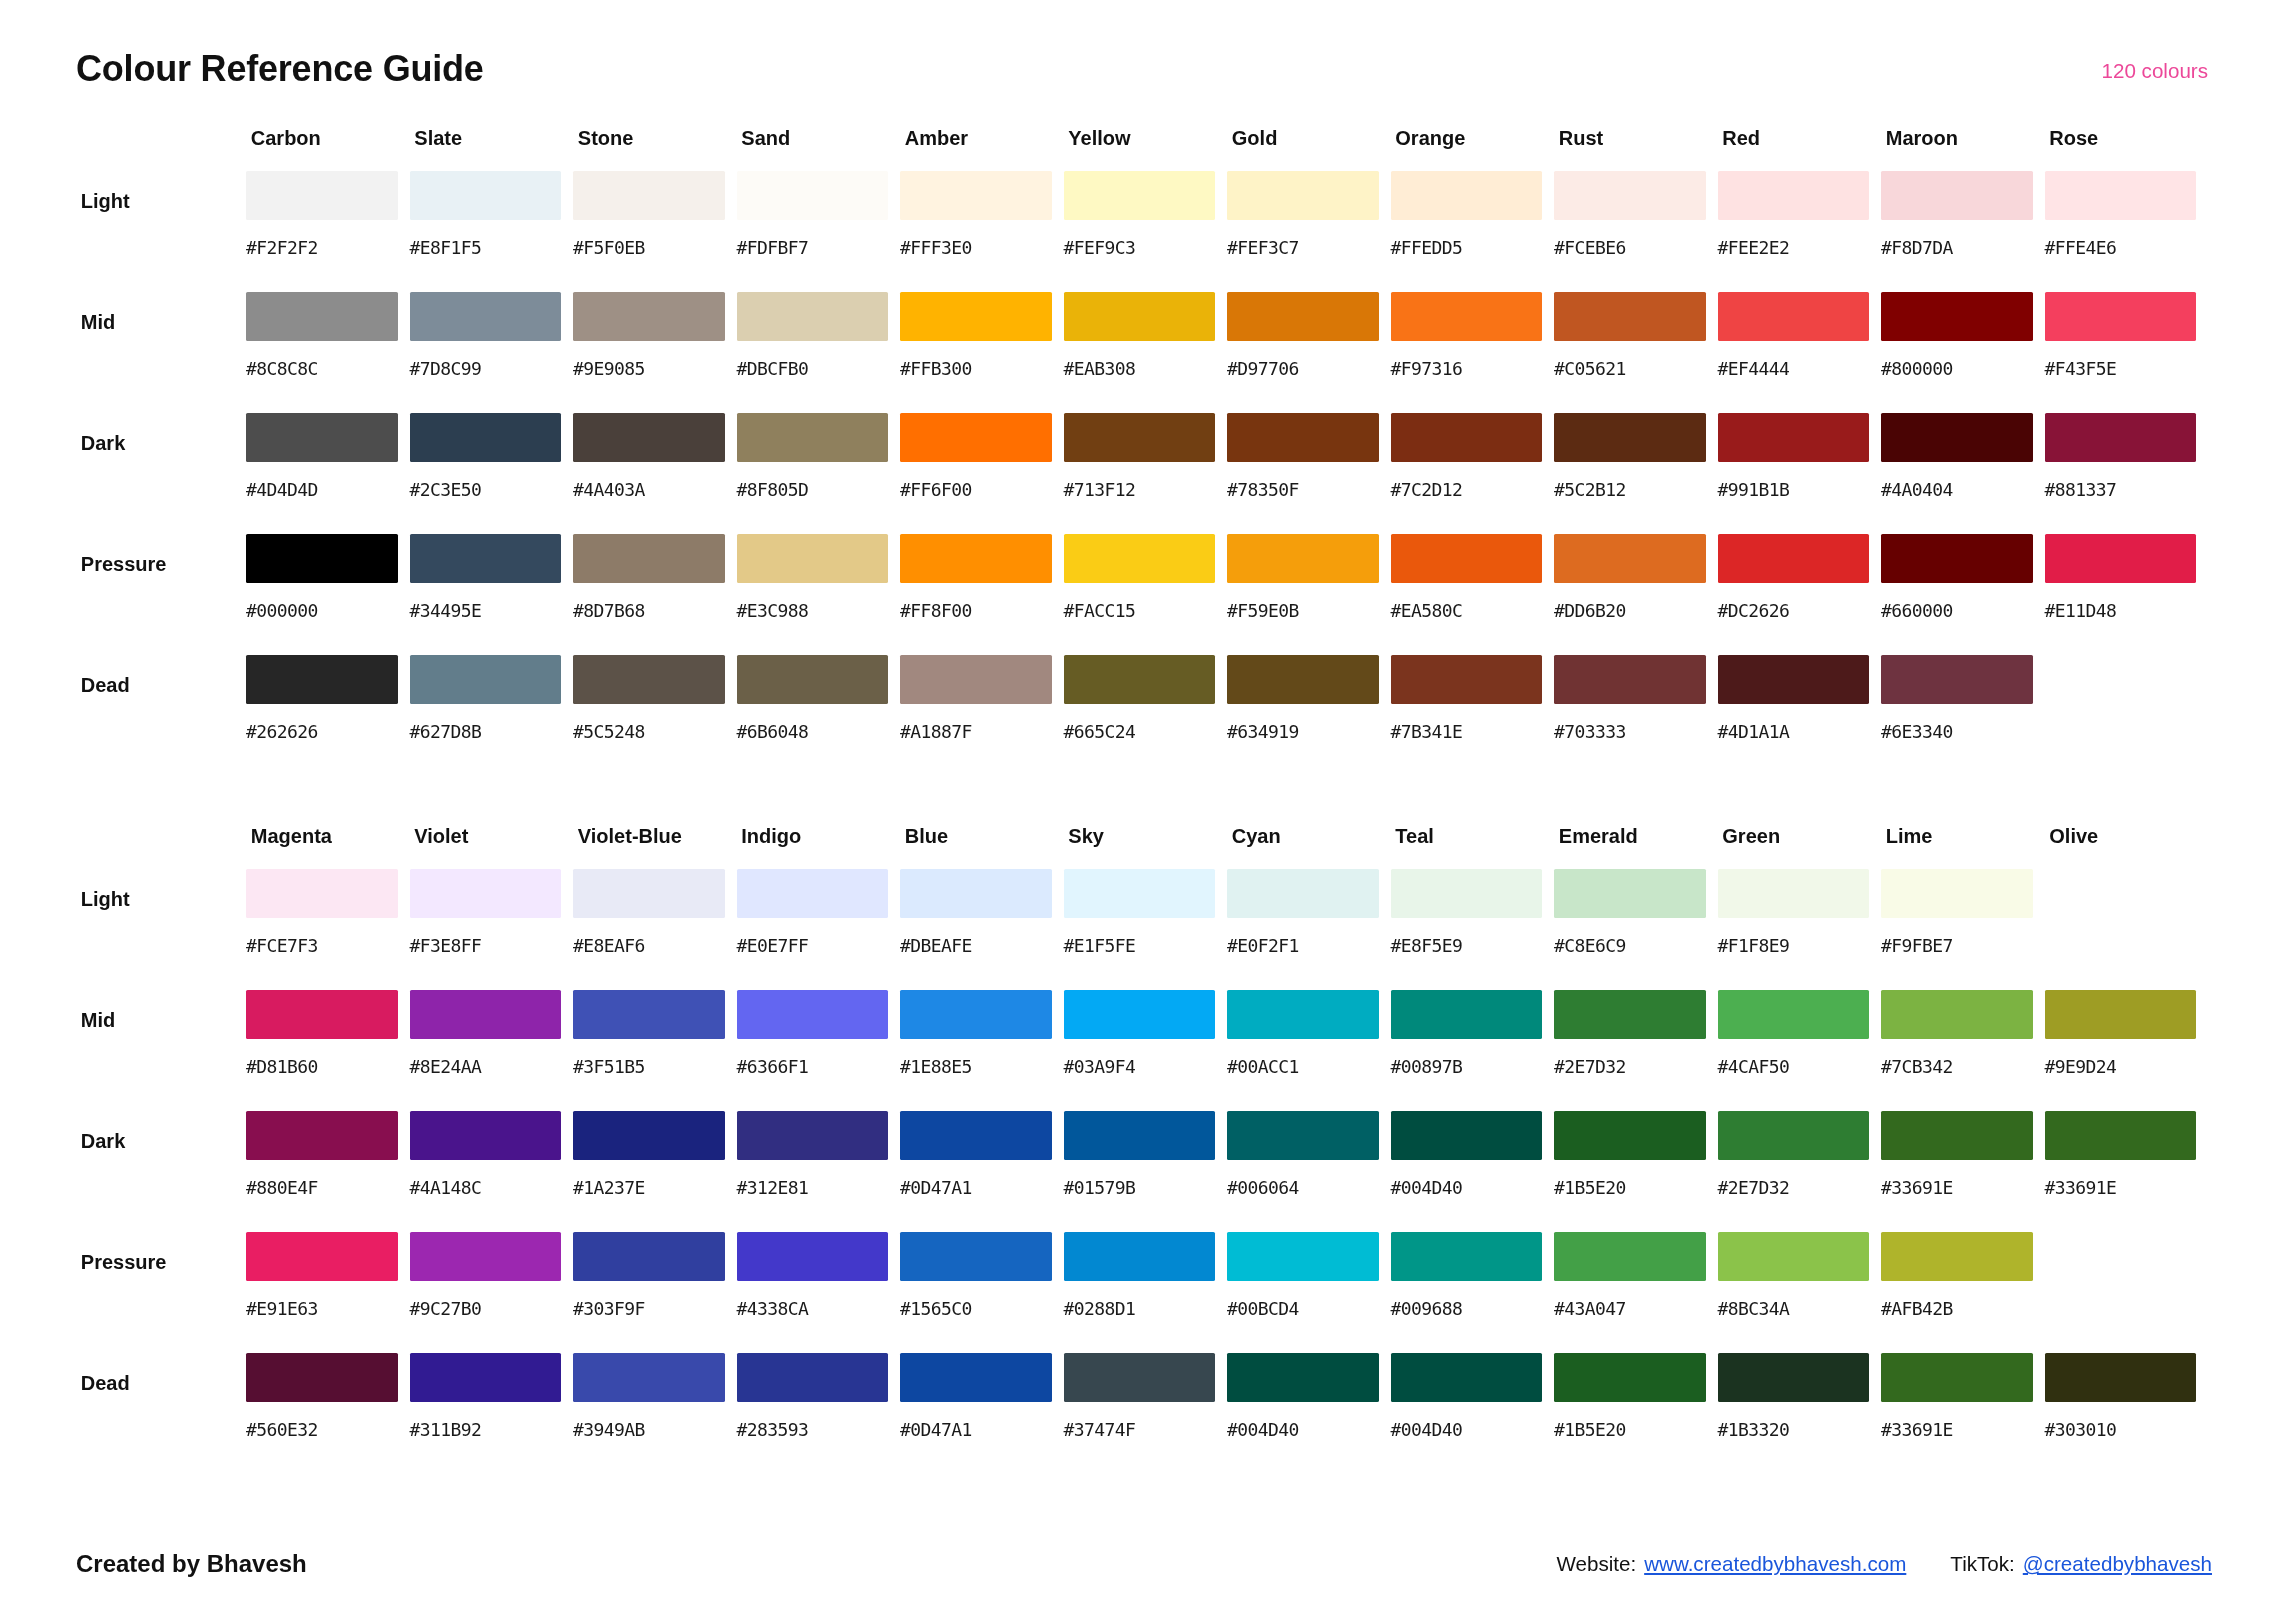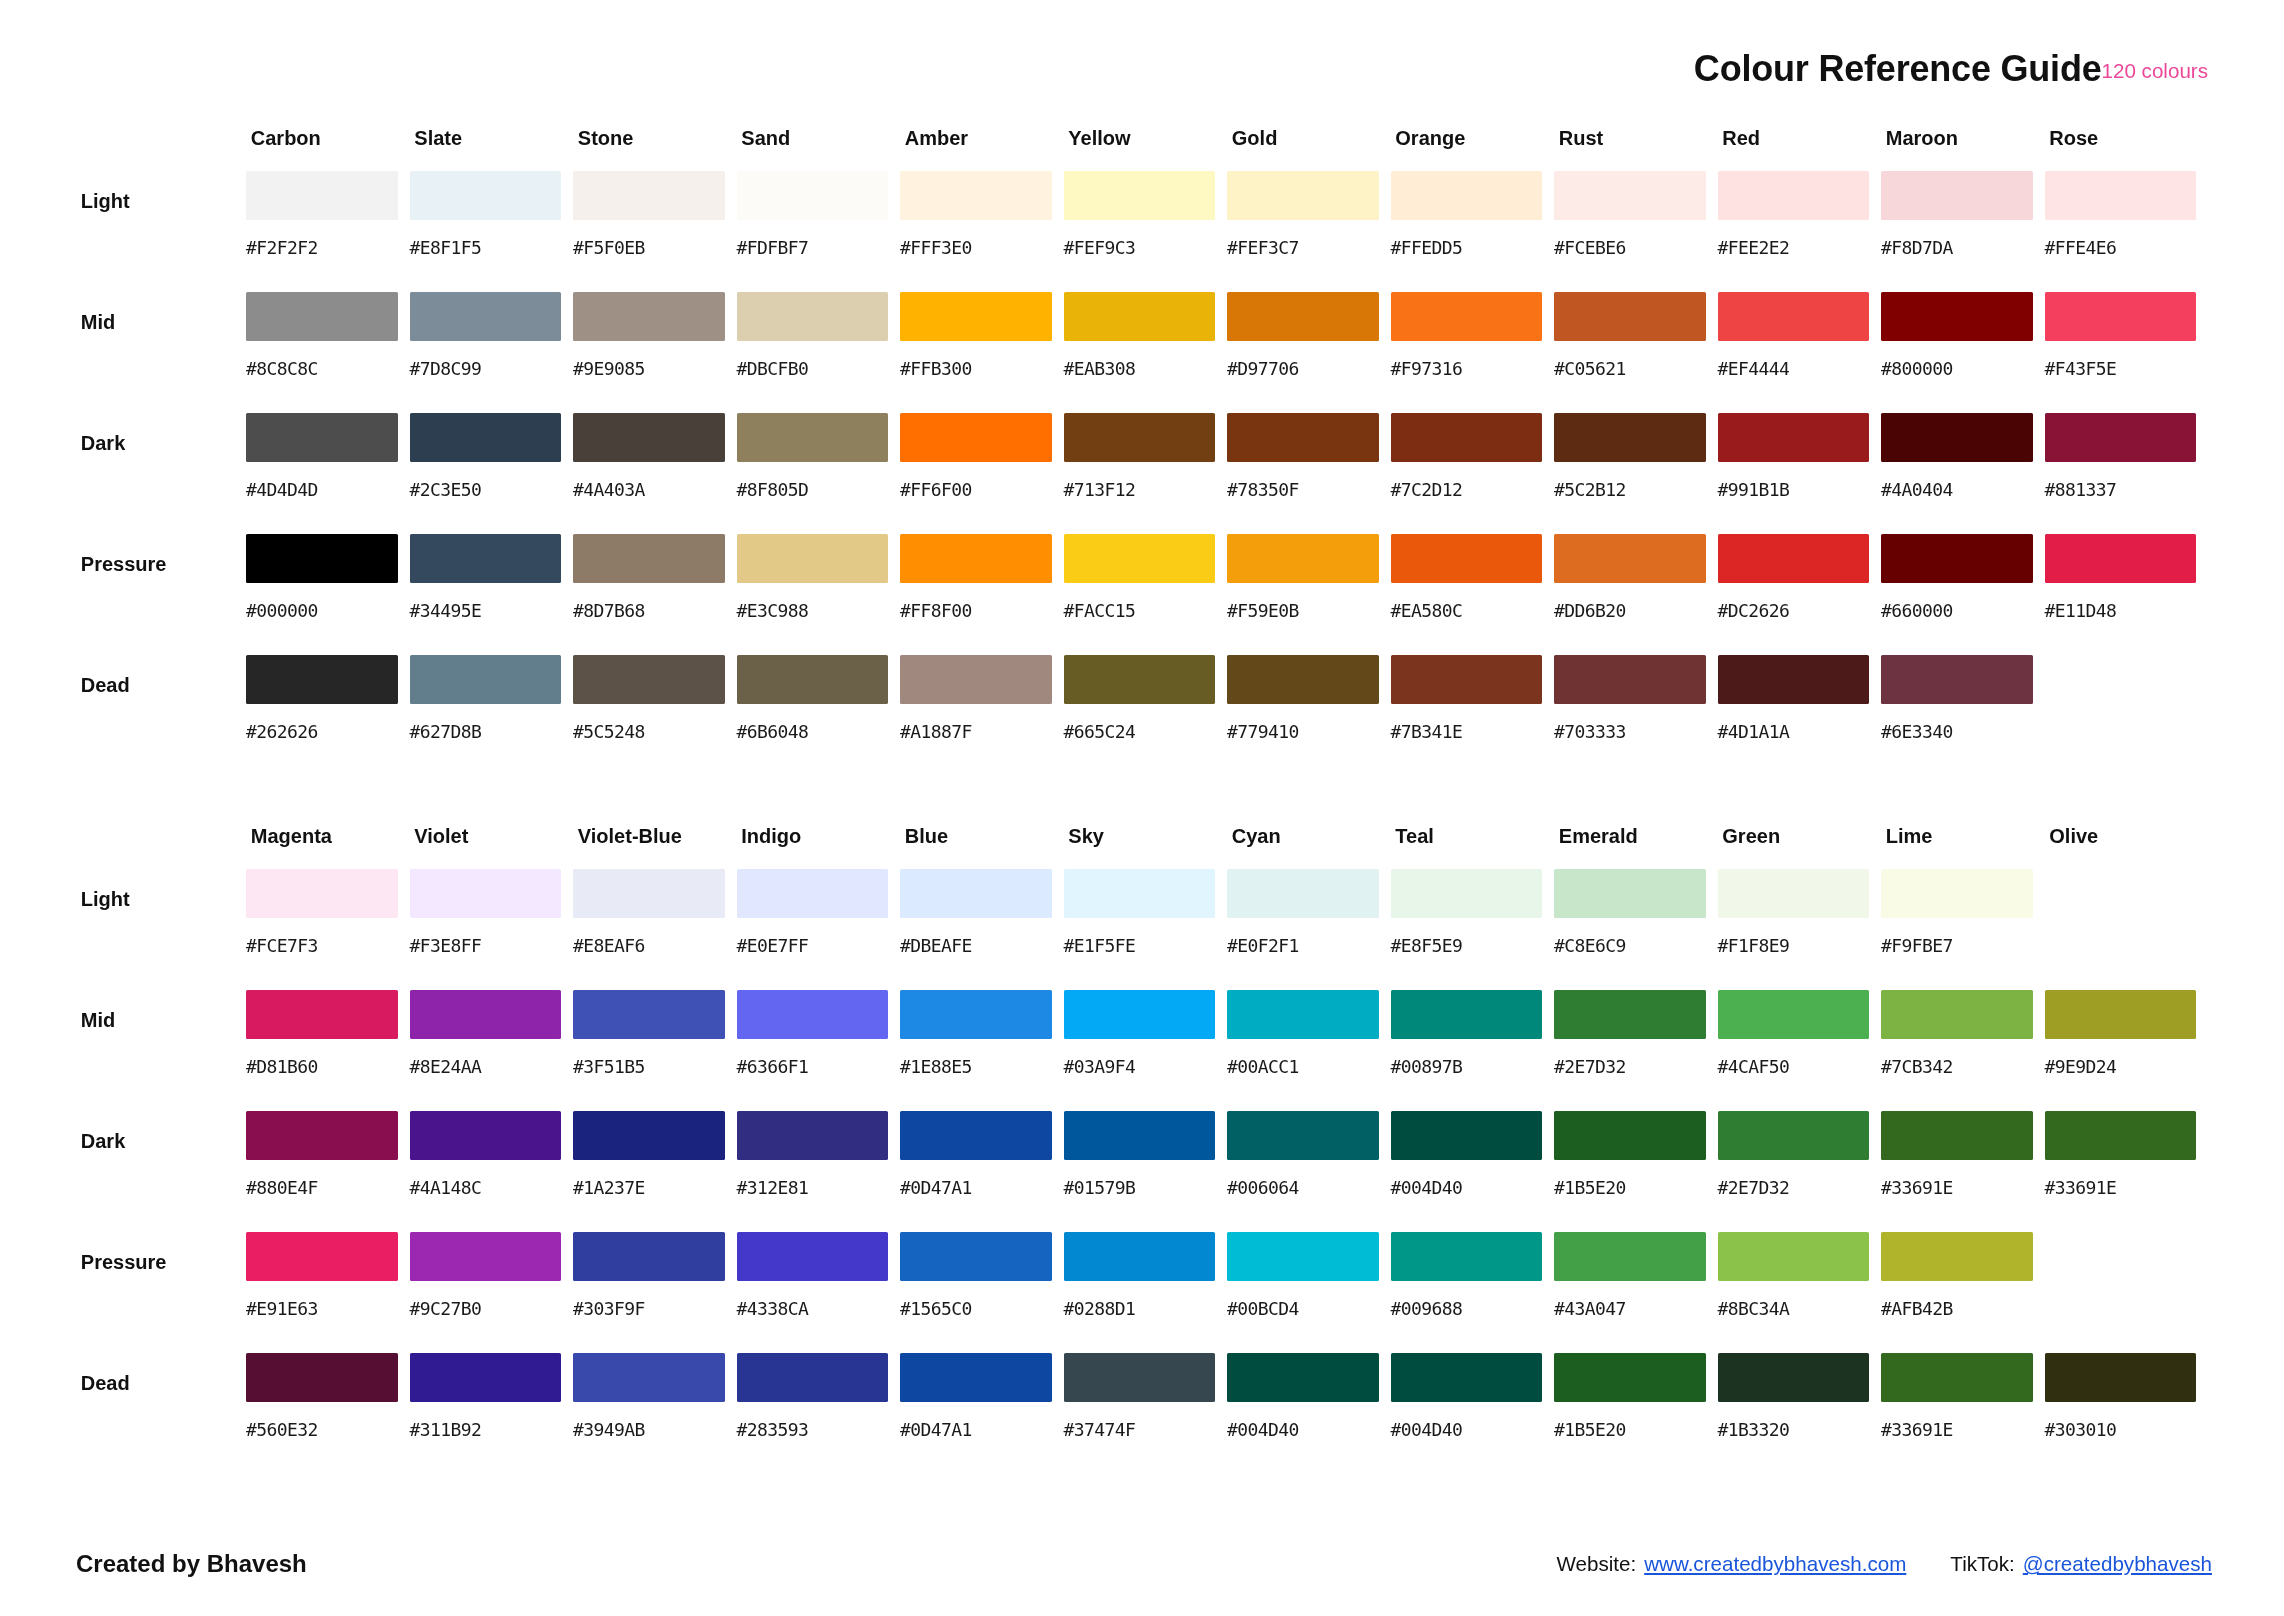--- a/index.html
+++ b/index.html
@@ -20,21 +20,21 @@
 
   
   .header {
     position: absolute;
     left: 76px;
     top: 41px;
     right: 76px;
     height: 56px;
     display: flex;
     align-items: center;
-    justify-content: flex-end;
+    justify-content: space-between;
   }
   .title {
     font-size: 36px;
     font-weight: bold;
     color: #111111;
     letter-spacing: -0.2px;
     line-height: 1;
   }
   .count-badge {
     font-size: 20.6px;
@@ -384,21 +384,21 @@
         <div class="swatch-wrap">
           <div class="swatch" style="background: rgb(161, 136, 127);"></div>
           <div class="hexline">#A1887F</div>
         </div>
         <div class="swatch-wrap">
           <div class="swatch" style="background: rgb(102, 92, 36);"></div>
           <div class="hexline">#665C24</div>
         </div>
         <div class="swatch-wrap">
           <div class="swatch" style="background: rgb(99, 73, 25);"></div>
-          <div class="hexline">#779410</div>
+          <div class="hexline">#634919</div>
         </div>
         <div class="swatch-wrap">
           <div class="swatch" style="background: rgb(123, 52, 30);"></div>
           <div class="hexline">#7B341E</div>
         </div>
         <div class="swatch-wrap">
           <div class="swatch" style="background: rgb(112, 51, 51);"></div>
           <div class="hexline">#703333</div>
         </div>
         <div class="swatch-wrap">

